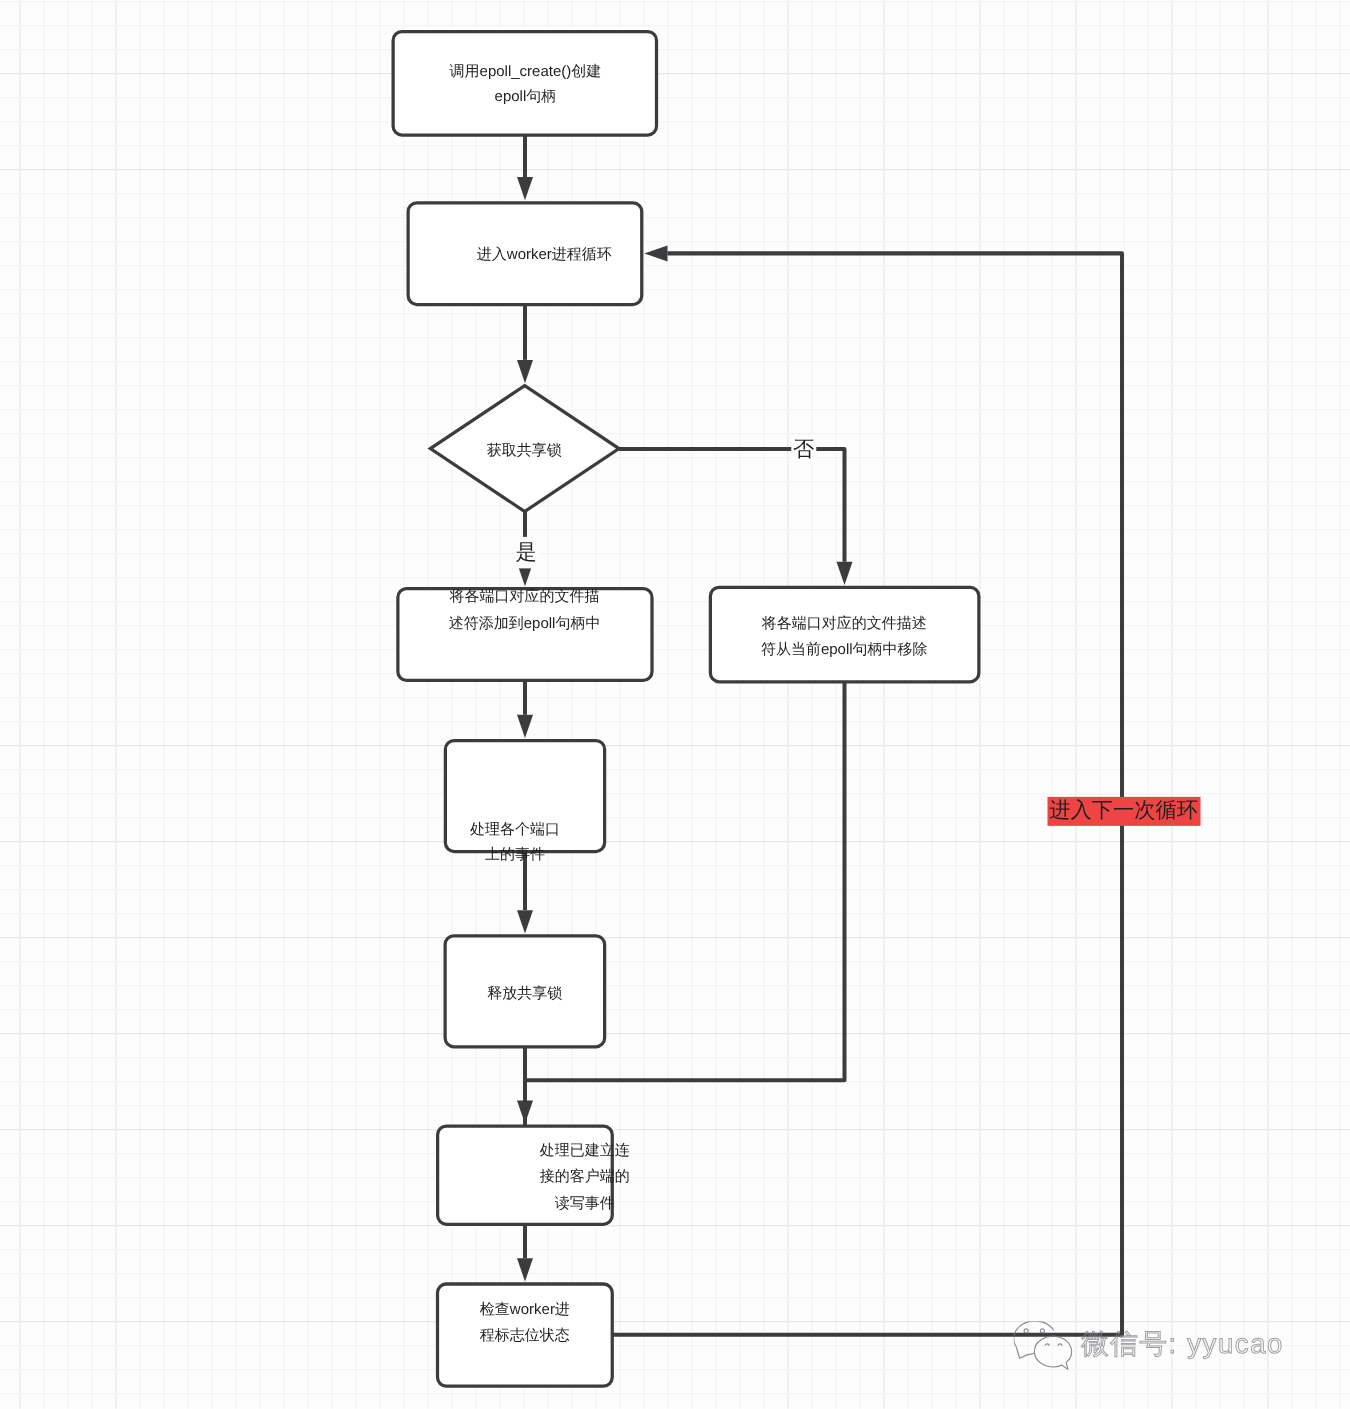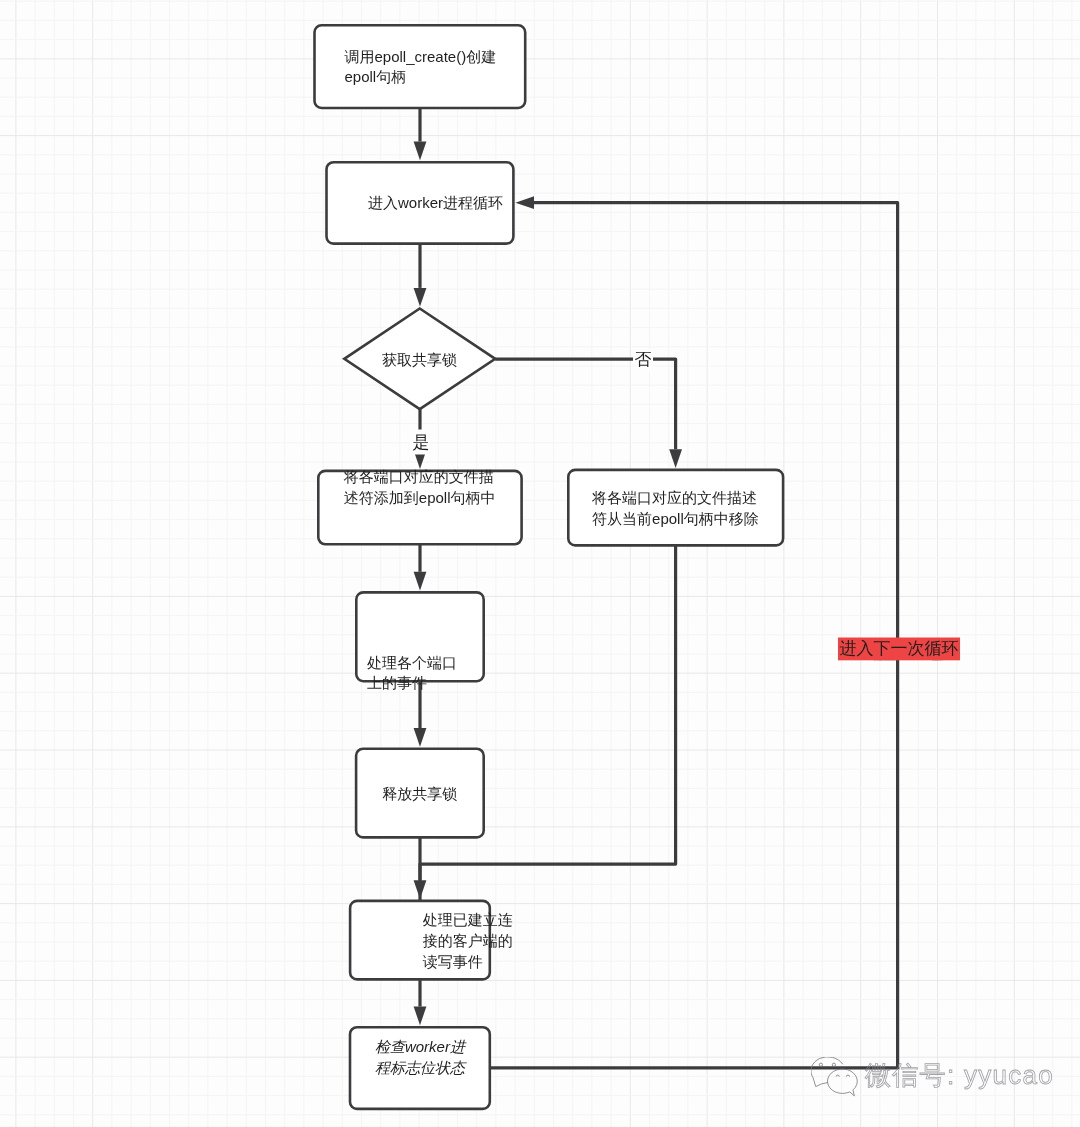--- a/index.html
+++ b/index.html
@@ -11,22 +11,23 @@
     -webkit-font-smoothing:antialiased;
   }
   #canvas{position:relative;width:1080px;height:1127px;background:#fdfdfd;}
   svg.layer{position:absolute;left:0;top:0;}
   #labels{position:absolute;left:0;top:0;width:1080px;height:1127px;}
   .node-label{
     position:absolute;
     transform:translate3d(0,1px,0);
     will-change:transform;
     display:flex;align-items:center;justify-content:center;
+    text-align:center;
     color:#1f1f1f;
-    font-size:15px;
+    font-size:12px;
     line-height:20.6px;
     white-space:pre-line;
     -webkit-font-smoothing:antialiased;
   }
   .edge-label{
     position:absolute;
     transform:translate3d(0,1.5px,0);
     will-change:transform;
     color:#1f1f1f;
     font-size:17px;
@@ -34,21 +35,21 @@
     white-space:nowrap;
     background:#fdfdfd;
     padding:1.45px;
     -webkit-font-smoothing:antialiased;
   }
   #watermark{position:absolute;}
   #watermark .wm-text{
     position:absolute;
     transform:translateZ(0);
     left:55px;top:10px;
-    font-size:26px;
+    font-size:22px;
     line-height:26px;
     color:transparent;
     -webkit-text-stroke:0.8px rgba(130,130,136,0.75);
     letter-spacing:1.3px;
     white-space:nowrap;
   }
   #watermark .wm-icon{position:absolute;left:1px;top:5px;}
 </style>
 </head>
 <body>
@@ -209,21 +210,21 @@
       <div class="node-label" style="left: 318.3px; top: 450px; width: 203.3px; height: 73.4px; color: rgb(31, 31, 31);">将各端口对应的文件描
 述符添加到epoll句柄中</div>
       <div class="node-label" style="left: 568.3px; top: 469.9px; width: 214.8px; height: 75.5px; color: rgb(31, 31, 31);">将各端口对应的文件描述
 符从当前epoll句柄中移除</div>
       <div class="node-label" style="left: 356.3px; top: 628px; width: 112px; height: 88.8px; color: rgb(31, 31, 31);">处理各个端口
 上的事件</div>
       <div class="node-label" style="left: 356.1px; top: 748.7px; width: 127.6px; height: 88.7px; color: rgb(31, 31, 31);">释放共享锁</div>
       <div class="node-label" style="left: 350.1px; top: 900.9px; width: 139.7px; height: 78.5px; color: rgb(31, 31, 31); padding-left: 48px;">处理已建立连
 接的客户端的
 读写事件</div>
-      <div class="node-label" style="left: 350px; top: 1027.2px; width: 139.8px; height: 59px; color: rgb(31, 31, 31); font-style: italic;">检查worker进
+      <div class="node-label" style="left: 350px; top: 1027.2px; width: 139.8px; height: 59px; color: rgb(31, 31, 31);">检查worker进
 程标志位状态</div>
       <div class="edge-label" style="left: 411.062px; top: 430.266px; background: rgb(253, 253, 253); color: rgb(31, 31, 31);">是</div>
       <div class="edge-label" style="left: 632.562px; top: 347.266px; background: rgb(253, 253, 253); color: rgb(31, 31, 31);">否</div>
       <div class="edge-label" style="left: 838.062px; top: 636.266px; background: #ef4444; color: rgb(31, 31, 31);">进入下一次循环</div>
     </div>
 
   <div id="watermark" style="left: 810px; top: 1052px;">
     <svg class="wm-icon" width="50" height="42" viewBox="0 0 50 42">
       <g fill="none" stroke="rgba(120,120,126,0.85)" stroke-width="0.95" stroke-linejoin="round" stroke-linecap="round">
         <path d="M16.6 25.6 L10.5 26.9 L4.75 29.6 L2.1 20.8 A 15.8 13.2 0 0 1 31.8 7.0"></path>

